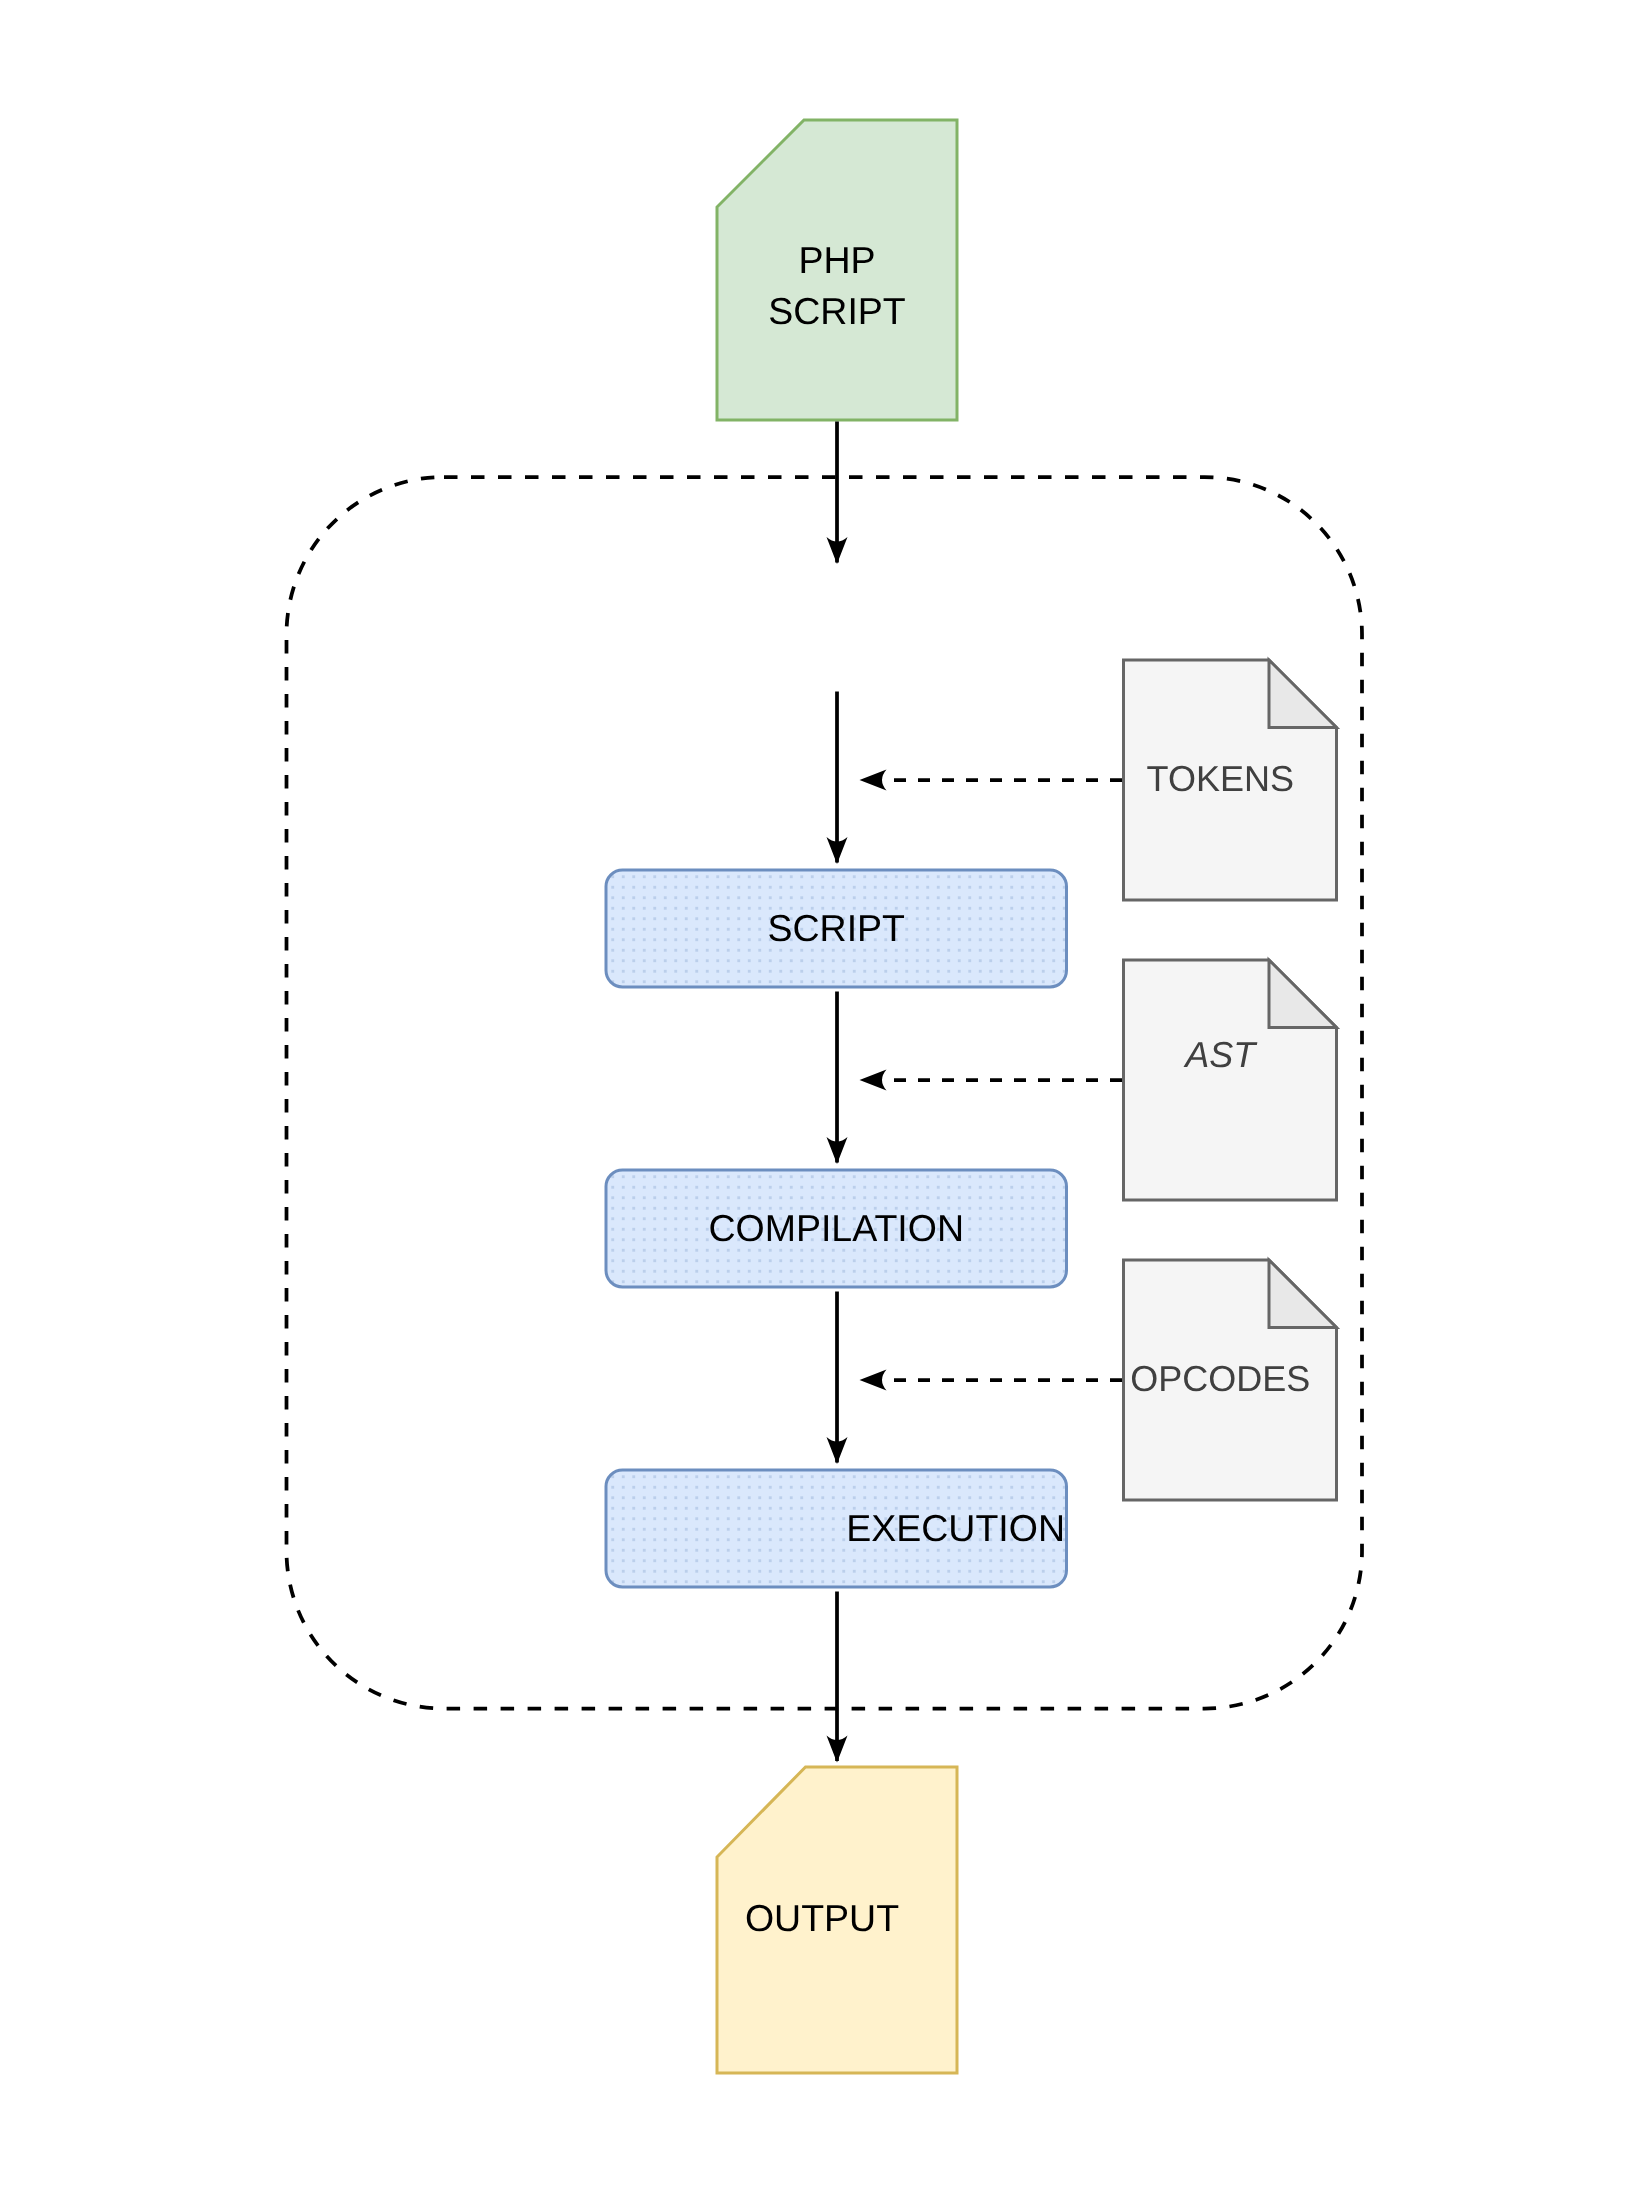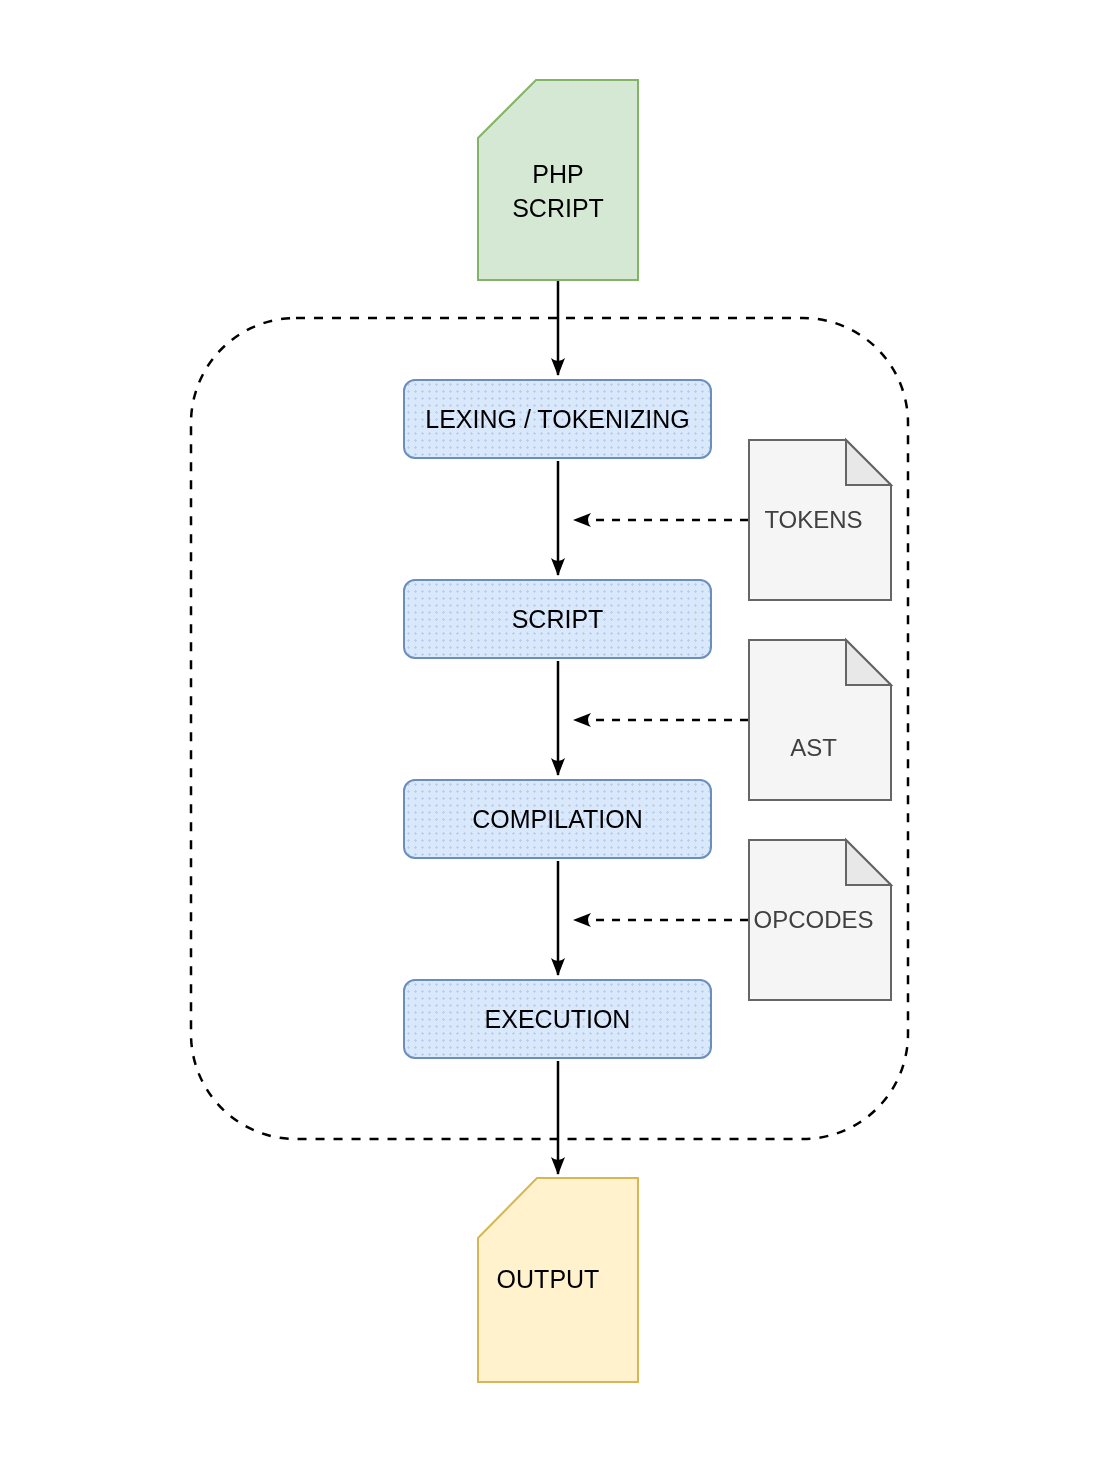--- a/index.html
+++ b/index.html
@@ -13,34 +13,34 @@
     box-sizing:border-box;border:2px solid #6c8ebf;border-radius:12px;
     background-color:#dae8fc;
     background-image:radial-gradient(rgba(108,142,191,0.28) 1px,rgba(0,0,0,0) 1.2px);
     background-size:7px 7px;
     display:flex;align-items:center;justify-content:center;
     font-size:25px;color:#000000;white-space:nowrap;
   }
   .box-lexing{top:379px;}
   .box-parsing{top:579px;}
   .box-compilation{top:779px;}
-  .box-execution{top:979px;}
+  .box-execution{top:979px;justify-content:flex-end;}
   .shape-label{
     position:absolute;z-index:3;display:flex;align-items:center;justify-content:center;
     text-align:center;font-size:25px;color:#000000;line-height:1.35;
   }
   .label-php{left:498px;top:80px;width:120px;height:224px;}
   .label-output{left:478px;top:1178px;width:140px;height:204px;}
   .doc-label{
     position:absolute;z-index:3;width:129px;height:160px;left:749px;
     display:flex;align-items:center;justify-content:center;
     font-size:24px;color:#404040;white-space:nowrap;
   }
   .label-tokens{top:440px;}
-  .label-ast{top:668px;}
+  .label-ast{top:624px;font-style:italic;}
   .label-opcodes{top:840px;border-radius:26px;}
 </style>
 </head>
 <body>
 
 <div class="canvas">
 
   <svg class="layer" width="1100" height="1460" viewBox="0 0 1100 1460">
     <defs>
       <marker id="arrowhead" markerUnits="userSpaceOnUse" markerWidth="20" markerHeight="16" refX="18" refY="8" orient="auto">
@@ -71,23 +71,20 @@
     <line x1="558" y1="461" x2="558" y2="575" stroke="#000000" stroke-width="2.5" marker-end="url(#arrowhead)"></line>
     <line x1="558" y1="661" x2="558" y2="775" stroke="#000000" stroke-width="2.5" marker-end="url(#arrowhead)"></line>
     <line x1="558" y1="861" x2="558" y2="975" stroke="#000000" stroke-width="2.5" marker-end="url(#arrowhead)"></line>
     <line x1="558" y1="1061" x2="558" y2="1174" stroke="#000000" stroke-width="2.5" marker-end="url(#arrowhead)"></line>
 
     <line x1="748" y1="520" x2="574" y2="520" stroke="#000000" stroke-width="2.5" stroke-dasharray="8 8" marker-end="url(#arrowhead)"></line>
     <line x1="748" y1="720" x2="574" y2="720" stroke="#000000" stroke-width="2.5" stroke-dasharray="8 8" marker-end="url(#arrowhead)"></line>
     <line x1="748" y1="920" x2="574" y2="920" stroke="#000000" stroke-width="2.5" stroke-dasharray="8 8" marker-end="url(#arrowhead)"></line>
   </svg>
 
-  <div class="process-box box-lexing">
-    <span>LEXING / TOKENIZING</span>
-  </div>
   <div class="process-box box-parsing">
     <span>SCRIPT</span>
   </div>
   <div class="process-box box-compilation">
     <span>COMPILATION</span>
   </div>
   <div class="process-box box-execution">
     <span>EXECUTION</span>
   </div>
 

